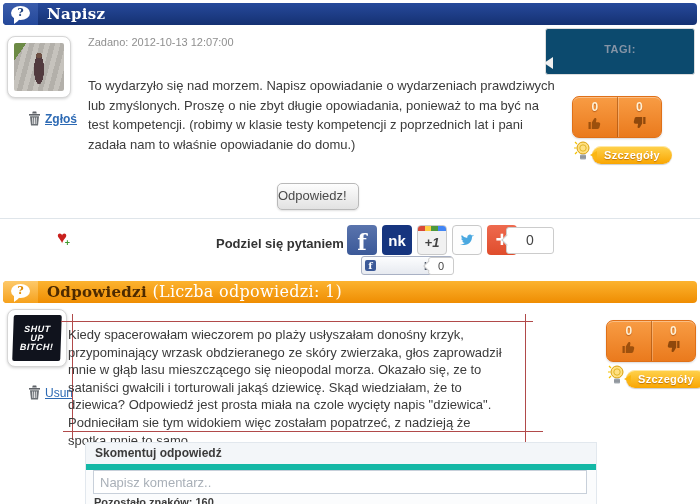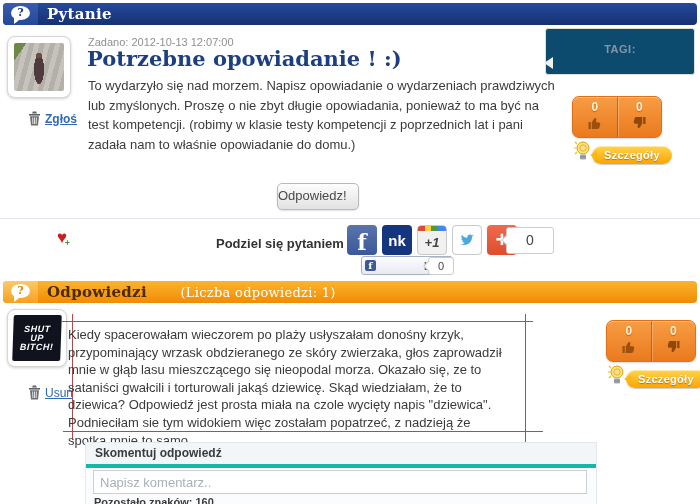--- a/index.html
+++ b/index.html
@@ -15,21 +15,21 @@
   .bar.blue .chip{background:linear-gradient(#3a5cab,#24489a);}
   .bar.orange .chip{background:linear-gradient(#fdc96a,#f6a11c);}
   .bubble{position:absolute;left:8px;top:3px;width:19px;height:14px;background:#fff;
           border-radius:50%;text-align:center;font:bold 11px/14px "DejaVu Serif",serif;}
   .bubble::after{content:"";position:absolute;left:3px;bottom:-4px;
           border:3px solid transparent;border-top:4px solid #fff;border-left:4px solid #fff;}
   .bar.blue .bubble{color:#1c3f7e;}
   .bar.orange .bubble{color:#e08a00;}
   .bar .t{position:absolute;left:44px;top:2px;font:bold 15px/18px "DejaVu Serif",serif;color:#fff;letter-spacing:.3px;}
   .bar.orange .t b{color:#4d2a00;font-weight:bold;}
-  .bar.orange .t span{color:#fff;font-weight:normal;font-size:13px;margin-left:28px;}
+  .bar.orange .t span{color:#fff;font-weight:normal;font-size:16px;}
 
   
   .q-avatar{position:absolute;left:7px;top:36px;width:62px;height:60px;background:#fff;
             border:1px solid #d6d6d6;border-radius:8px;box-shadow:0 1px 3px rgba(0,0,0,.18);}
   .q-photo{position:absolute;left:6px;top:6px;right:6px;bottom:6px;border-radius:2px;
      background-image:
        radial-gradient(circle 3px at 50% 26%, #6d4f42 97%, transparent),
        radial-gradient(ellipse 5px 15px at 50% 55%, #513a3e 98%, transparent),
        linear-gradient(125deg, #6c8a45 15%, transparent 15%),
        repeating-linear-gradient(105deg, #c6c3bd 0 5px, #b3b0aa 5px 10px);}
@@ -113,55 +113,54 @@
   .a-meta .link{font-size:11px;}
   .a-body{position:absolute;left:68px;top:326px;width:440px;font:13px/17.6px "Liberation Sans",sans-serif;color:#3b3b3b;}
   .ann{position:absolute;background:#b14a4a;}
   .ann.top{left:61px;top:321px;width:472px;height:1px;}
   .ann.left{left:72px;top:314px;width:1px;height:126px;}
   .ann.right{left:525px;top:314px;width:1px;height:134px;}
   .ann.bottom{left:63px;top:431px;width:480px;height:1px;}
 
   
   .cpanel{position:absolute;left:85px;top:442px;width:510px;height:72px;background:#fbfcfd;border:1px solid #e2e8ee;}
-  .chead{height:21px;background:#f3f6f9;border-bottom:4px solid #14b8a6;
+  .chead{height:21px;background:#f3f6f9;border-bottom:6px solid #14b8a6;
          font:bold 12px/21px "Liberation Sans",sans-serif;color:#3b3b3b;padding-left:9px;}
   .cinput{position:absolute;left:7px;top:27px;width:480px;height:22px;border:1px solid #c8d0da;background:#fff;
          font:13px "Liberation Sans",sans-serif;color:#444;padding:0 6px;outline:none;}
   .cinput::placeholder{color:#a9b0b8;}
   .cchars{position:absolute;left:8px;top:53px;font:bold 11px "Liberation Sans",sans-serif;color:#3b3b3b;}
 </style>
 </head>
 <body>
 
 <div id="app">
 
   <div class="bar blue">
     <span class="chip">
       <span class="bubble">?</span>
     </span>
-    <span class="t">Pytanie</span>
+    <span class="t">Napisz</span>
   </div>
 
   <div class="q-avatar">
     <div class="q-photo"></div>
   </div>
 
   <div class="report">
     <svg width="13" height="15" viewBox="0 0 13 15">
       <path fill="#5f6368" d="M1 3h11v1.6H1z"></path>
         <path fill="#5f6368" d="M4.8 0.6h3.4l.6 2H4.2z"></path>
       <path fill="#6b7075" d="M2 5.2h9L10 14.6H3z"></path>
       <path stroke="#fff" stroke-width="0.8" fill="none" d="M4.6 6.5l.3 6.5M6.5 6.5v6.5M8.4 6.5l-.3 6.5"></path>
     </svg>
     <a class="link">Zgłoś</a>
   </div>
 
   <div class="q-meta">Zadano: 2012-10-13 12:07:00</div>
-  <div class="q-title">Potrzebne opowiadanie ! :)</div>
   <div class="q-body">To wydarzyło się nad morzem. Napisz opowiadanie o wydarzeniach prawdziwych lub zmyślonych. Proszę o nie zbyt długie opowiadania, ponieważ to ma być na test kompetencji. (robimy w klasie testy kompetencji z poprzednich lat i pani zadała nam to właśnie opowiadanie do domu.)</div>
 
   <div class="tags-box">
     <span class="lbl">TAGI:</span>
   </div>
 
   <div class="vote q-vote">
     <div class="half">
       <span class="num">0</span>
       <svg width="16" height="14" viewBox="0 0 16 14">

